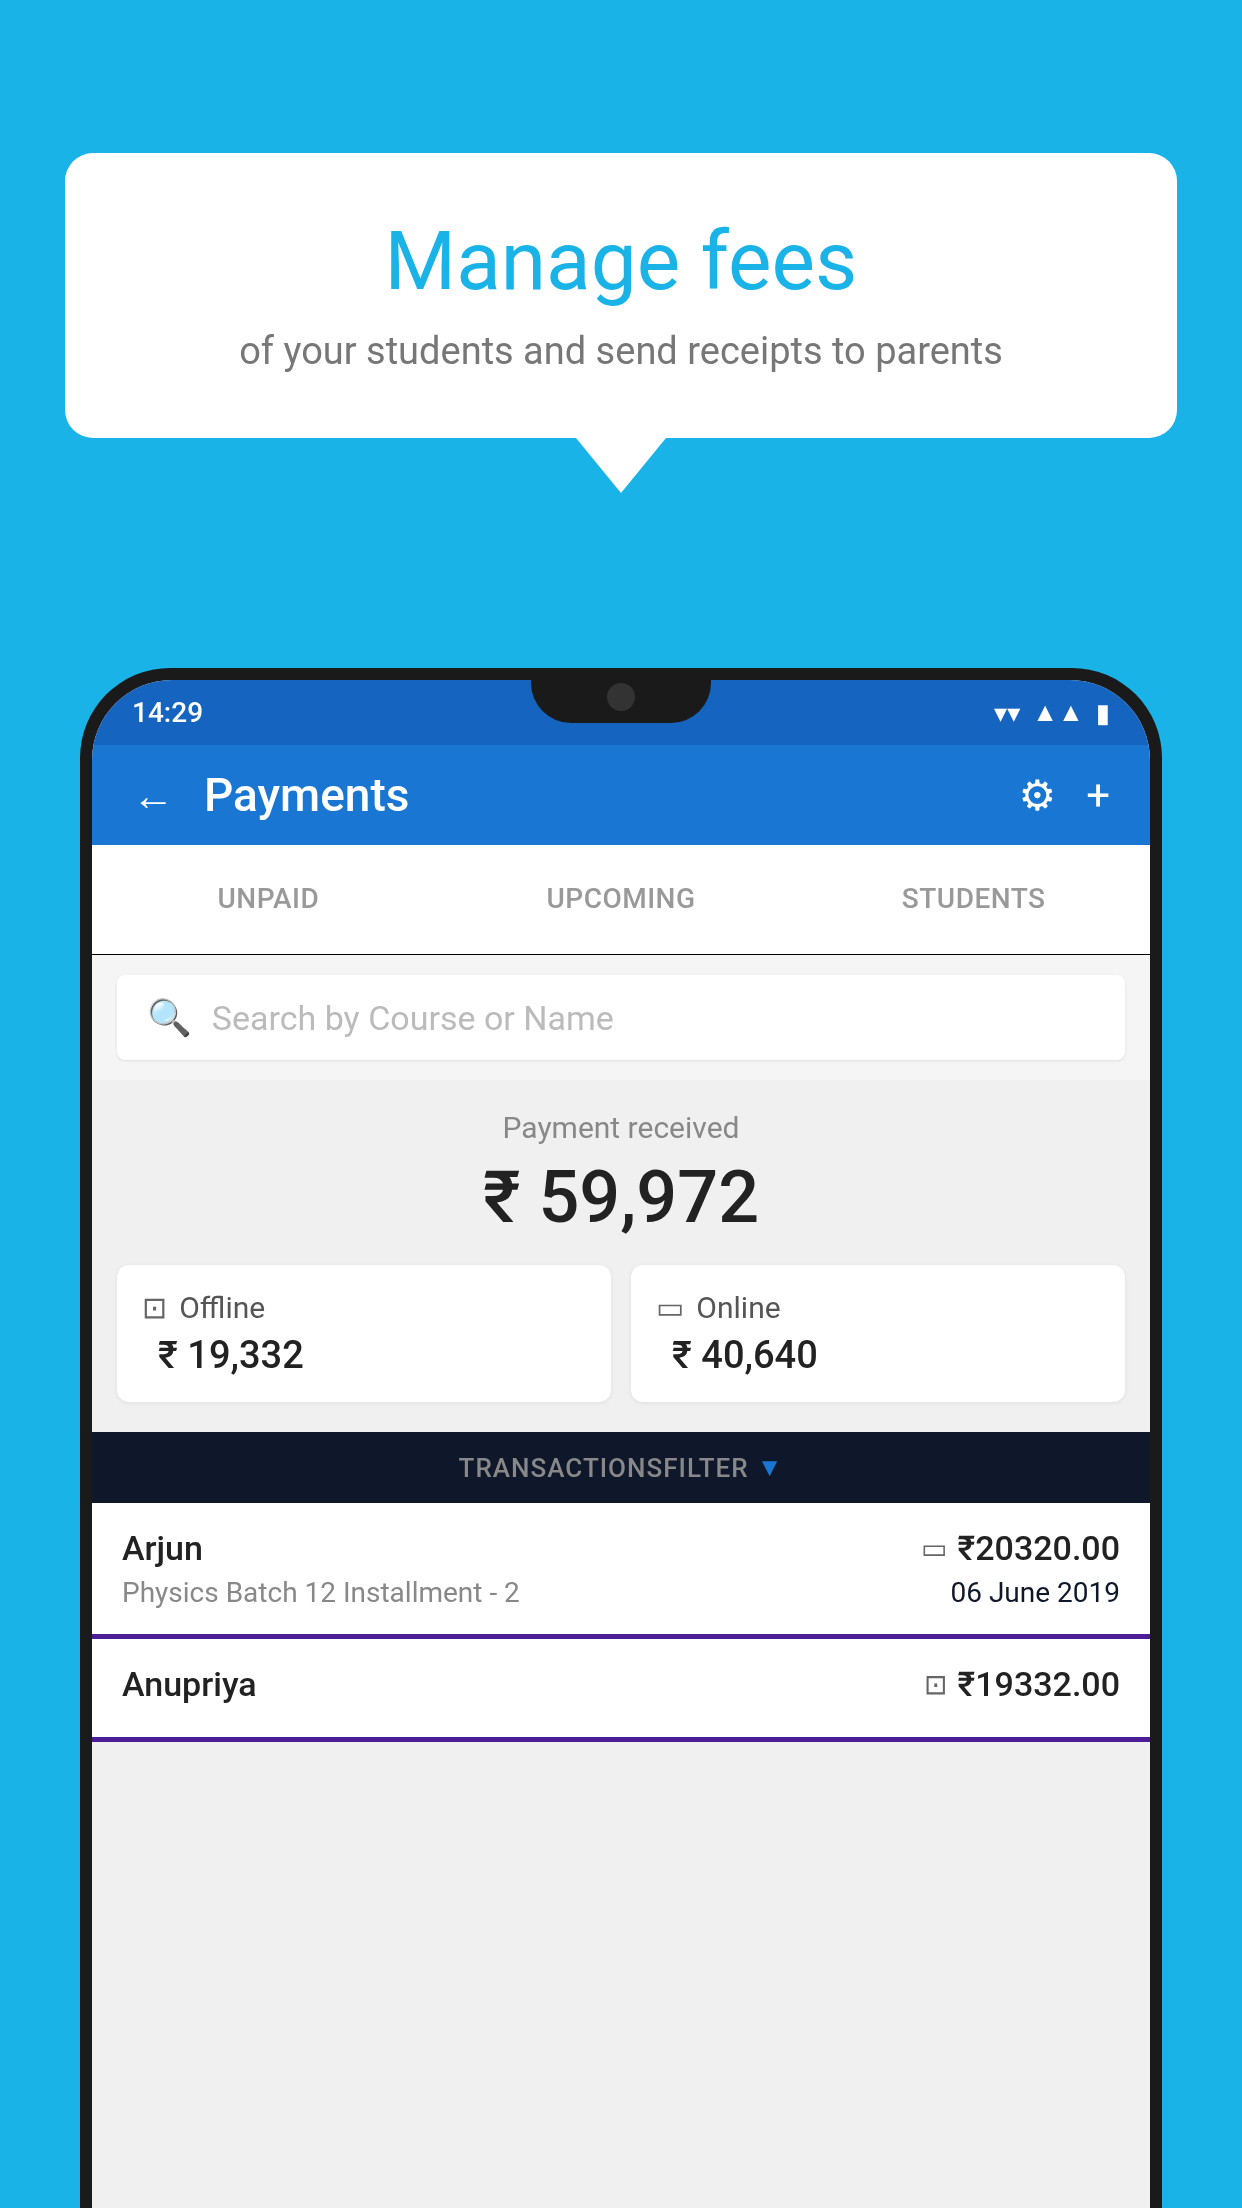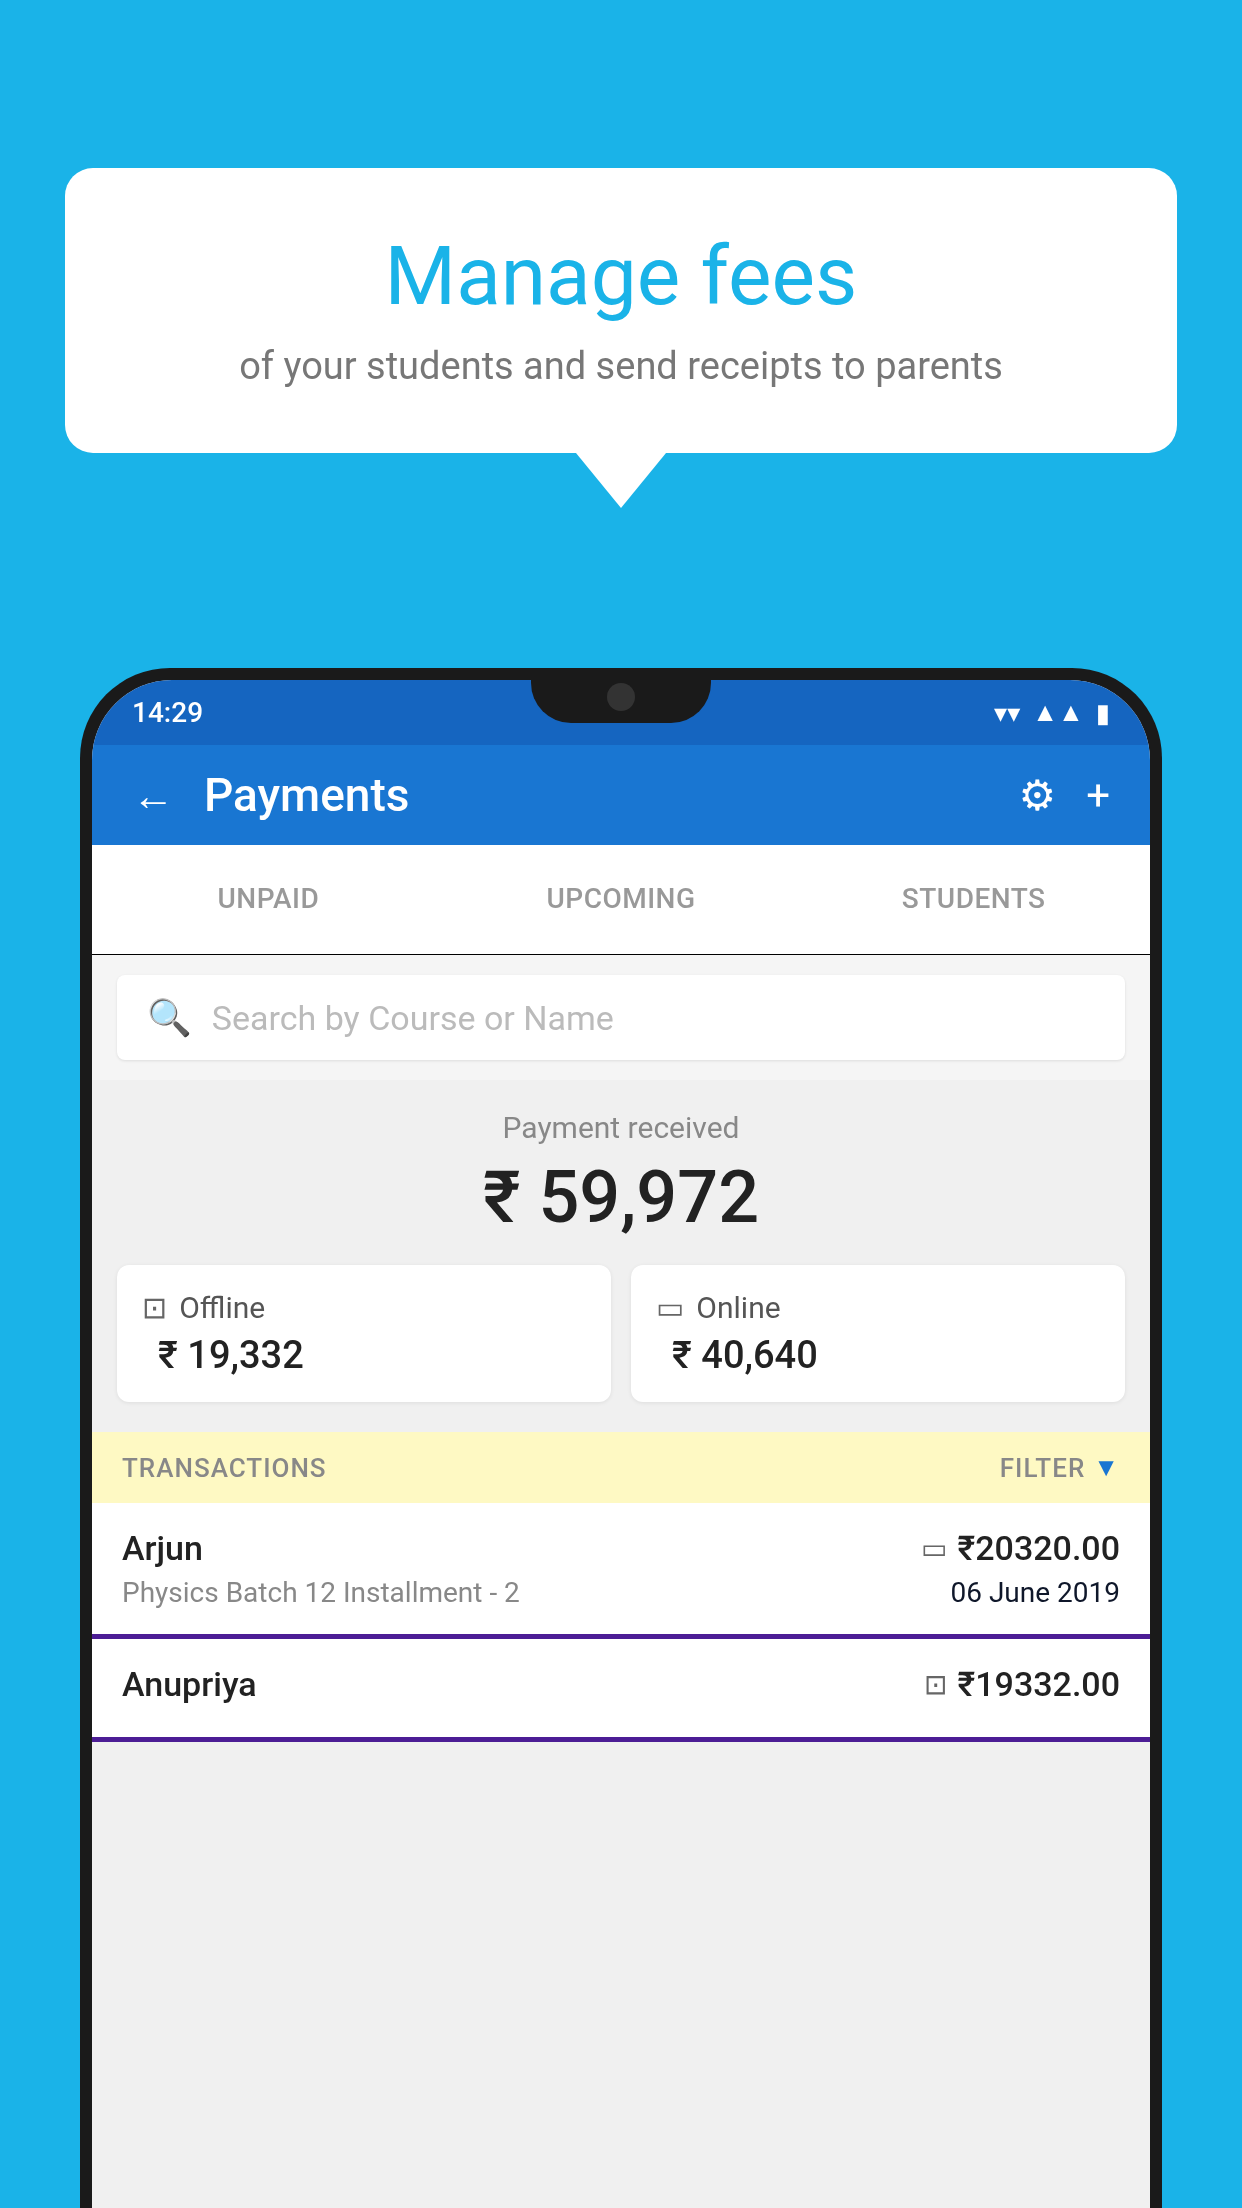--- a/index.html
+++ b/index.html
@@ -9,21 +9,21 @@
       height: 2208px;
       background-color: #1ab3e8;
       font-family: 'Roboto', Arial, sans-serif;
       overflow: hidden;
       position: relative;
     }
 
     
     .speech-bubble-container {
       position: absolute;
-      top: 168px;
+      top: 153px;
       left: 65px;
       right: 65px;
       display: flex;
       flex-direction: column;
       align-items: center;
     }
 
     .speech-bubble {
       background: white;
       border-radius: 28px;
@@ -267,23 +267,23 @@
       font-size: 38px;
       font-weight: 500;
       margin-top: 4px;
       margin-left: 16px;
     }
 
     
     .transactions-header {
       display: flex;
       align-items: center;
-      justify-content: space-between;
+      justify-content: center;
       padding: 20px 30px;
-      background: #fef9c3;
+      background: #0f172a;
     }
 
     .transactions-label {
       color: #888;
       font-size: 26px;
       font-weight: 500;
       letter-spacing: 1px;
     }
 
     .filter-btn {

